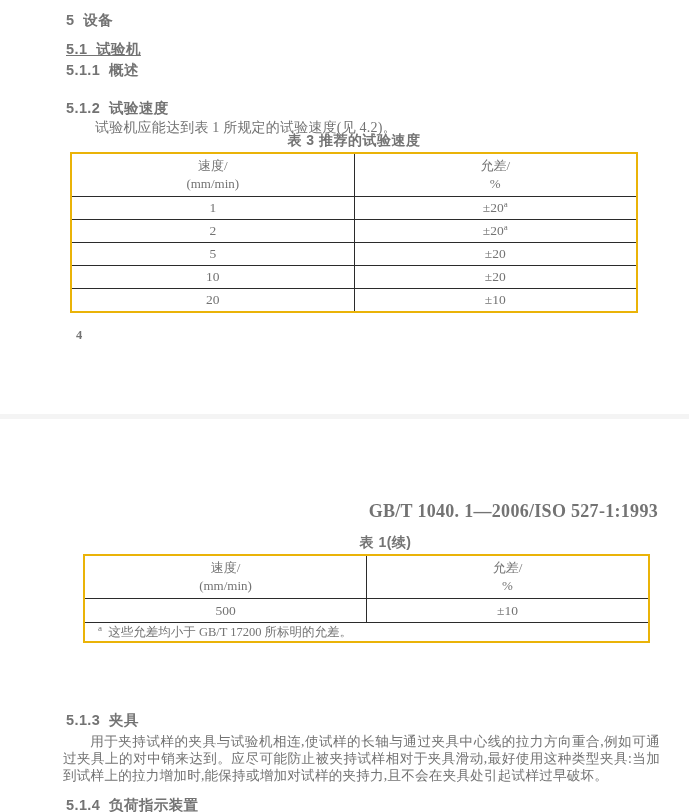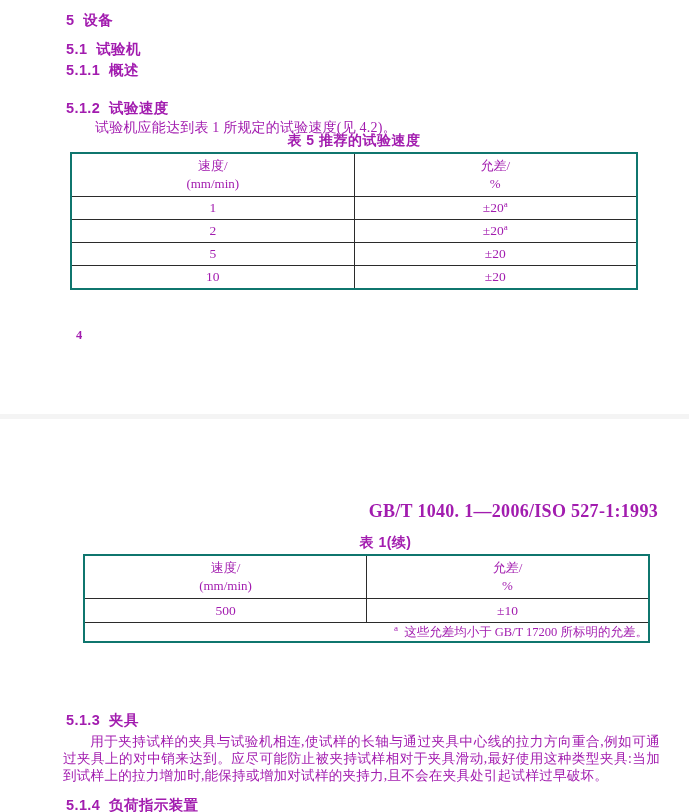--- a/index.html
+++ b/index.html
@@ -1,67 +1,67 @@
 <!DOCTYPE html>
 <html><head>
 <meta charset="utf-8">
 <style>
   html,body{margin:0;padding:0;background:#ffffff;}
   .page{
     position:relative;width:689px;height:812px;background:#ffffff;
-    font-family:"Liberation Serif",serif;color:#a21caf;overflow:hidden;
+    font-family:"Liberation Serif",serif;color:#737373;overflow:hidden;
   }
   .heading{
     position:absolute;font-family:"Liberation Sans",sans-serif;
     font-weight:bold;font-size:14.5px;white-space:pre;letter-spacing:.4px;
   }
   .body-line{position:absolute;font-size:14px;white-space:pre;letter-spacing:.2px;}
   .tbl-title{
     position:absolute;text-align:center;font-family:"Liberation Sans",sans-serif;
     font-weight:bold;font-size:14px;letter-spacing:.5px;
   }
   table.std{
     position:absolute;border-collapse:collapse;table-layout:fixed;background:#fff;
-    border:2px solid #0f766e;
+    border:2px solid #eab308;
     padding-left:16px;
   }
   .std th,.std td{border:1.6px solid #2b2b2b;}
   .std th{font-weight:normal;font-size:13px;text-align:center;padding:2px 0;}
   .std th .hl{line-height:18px;}
   .std td{font-size:13.5px;text-align:center;height:22px;line-height:22px;padding:0;}
-  .std td.fn{text-align:right;font-size:12.5px;height:18px;line-height:18px;padding-left:13px;}
+  .std td.fn{text-align:left;font-size:12.5px;height:18px;line-height:18px;padding-left:13px;}
   sup{font-size:9px;line-height:0;}
   .doc-ref{
     position:absolute;font-family:"Liberation Serif",serif;font-weight:bold;
     font-size:18px;letter-spacing:.3px;white-space:pre;
   }
   .page-num{position:absolute;font-size:12.5px;font-weight:bold;}
   .page-break{position:absolute;left:0;width:689px;height:5px;background:#f4f4f4;}
   .para{
     position:absolute;font-size:13.6px;line-height:17px;text-align:justify;
     text-indent:2em;letter-spacing:.2px;
   }
 </style>
 </head>
 <body>
 
 <div class="page">
 
   <div class="heading" style="left:66px;top:11px;">5  设备</div>
 
-  <div class="heading" style="left:66px;top:40px;">5.1  试验机</div>
+  <div class="heading" style="left:66px;top:40px;text-decoration:underline;">5.1  试验机</div>
 
   <div class="heading" style="left:66px;top:61px;">5.1.1  概述</div>
 
 
   <div class="heading" style="left:66px;top:99px;">5.1.2  试验速度</div>
 
   <div class="body-line" style="left:95px;top:119px;">试验机应能达到表 1 所规定的试验速度(见 4.2)。</div>
 
-  <div class="tbl-title" style="left:70px;width:568px;top:132px;">表 5  推荐的试验速度</div>
+  <div class="tbl-title" style="left:70px;width:568px;top:132px;">表 3  推荐的试验速度</div>
 
   <table class="std" style="left:70px;top:152px;width:568px;">
     <colgroup>
         <col style="width:50%">
         <col>
       </colgroup>
     <thead>
       <tr>
         <th style="height:38px;">
           <div class="hl">速度/</div>
@@ -82,20 +82,24 @@
         <td>2</td>
         <td><span>±20</span><sup>a</sup></td>
       </tr>
       <tr>
         <td>5</td>
         <td><span>±20</span><sup></sup></td>
       </tr>
       <tr>
         <td>10</td>
         <td><span>±20</span><sup></sup></td>
+      </tr>
+      <tr>
+        <td>20</td>
+        <td><span>±10</span><sup></sup></td>
       </tr>
     </tbody>
   </table>
 
   <div class="page-num" style="left:76px;top:328px;">4</div>
 
   <div class="page-break" style="top:414px;"></div>
 
   <div class="doc-ref" style="right:31px;top:501px;">GB/T 1040. 1—2006/ISO 527-1:1993</div>
 

